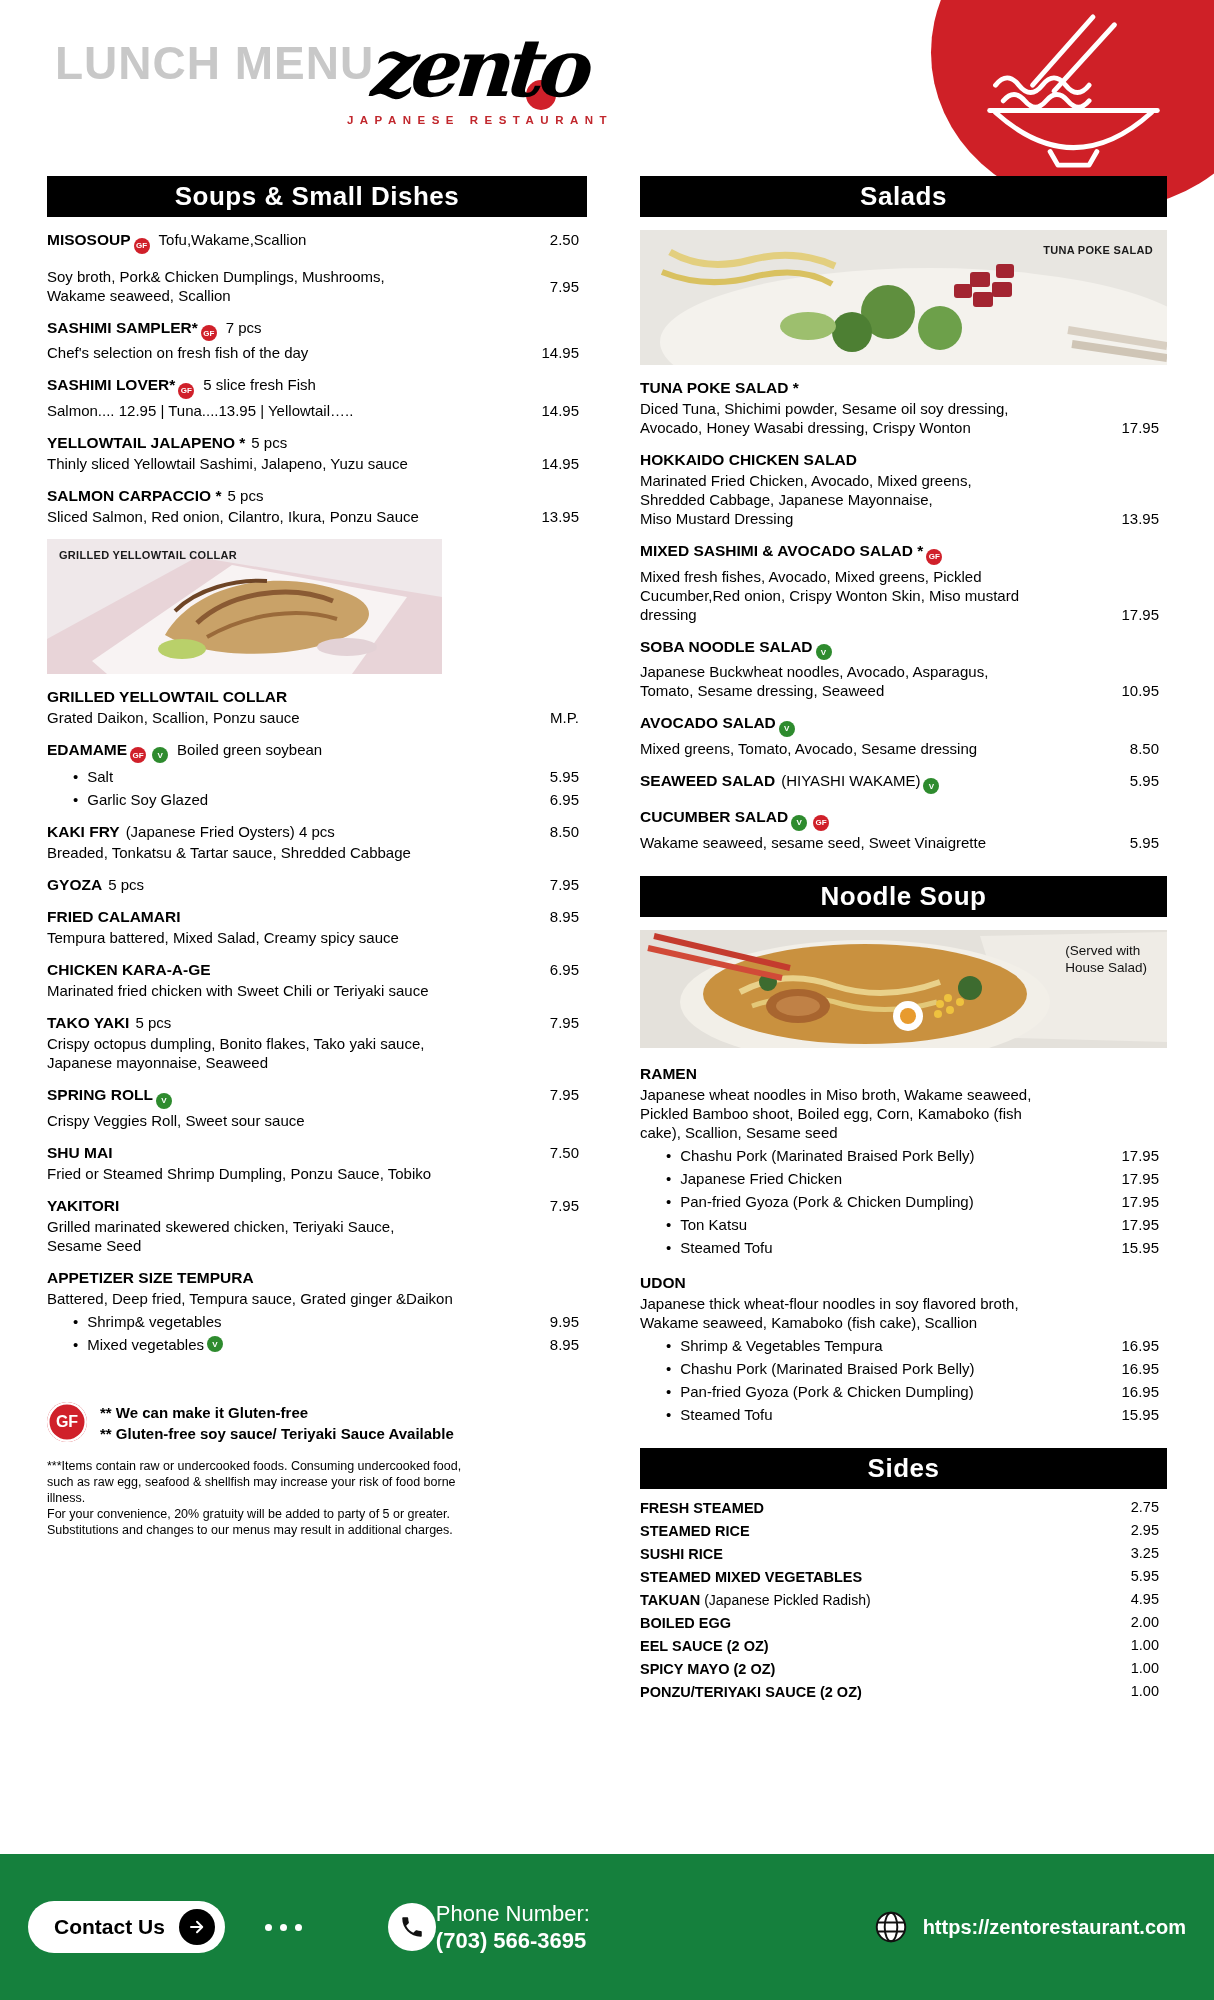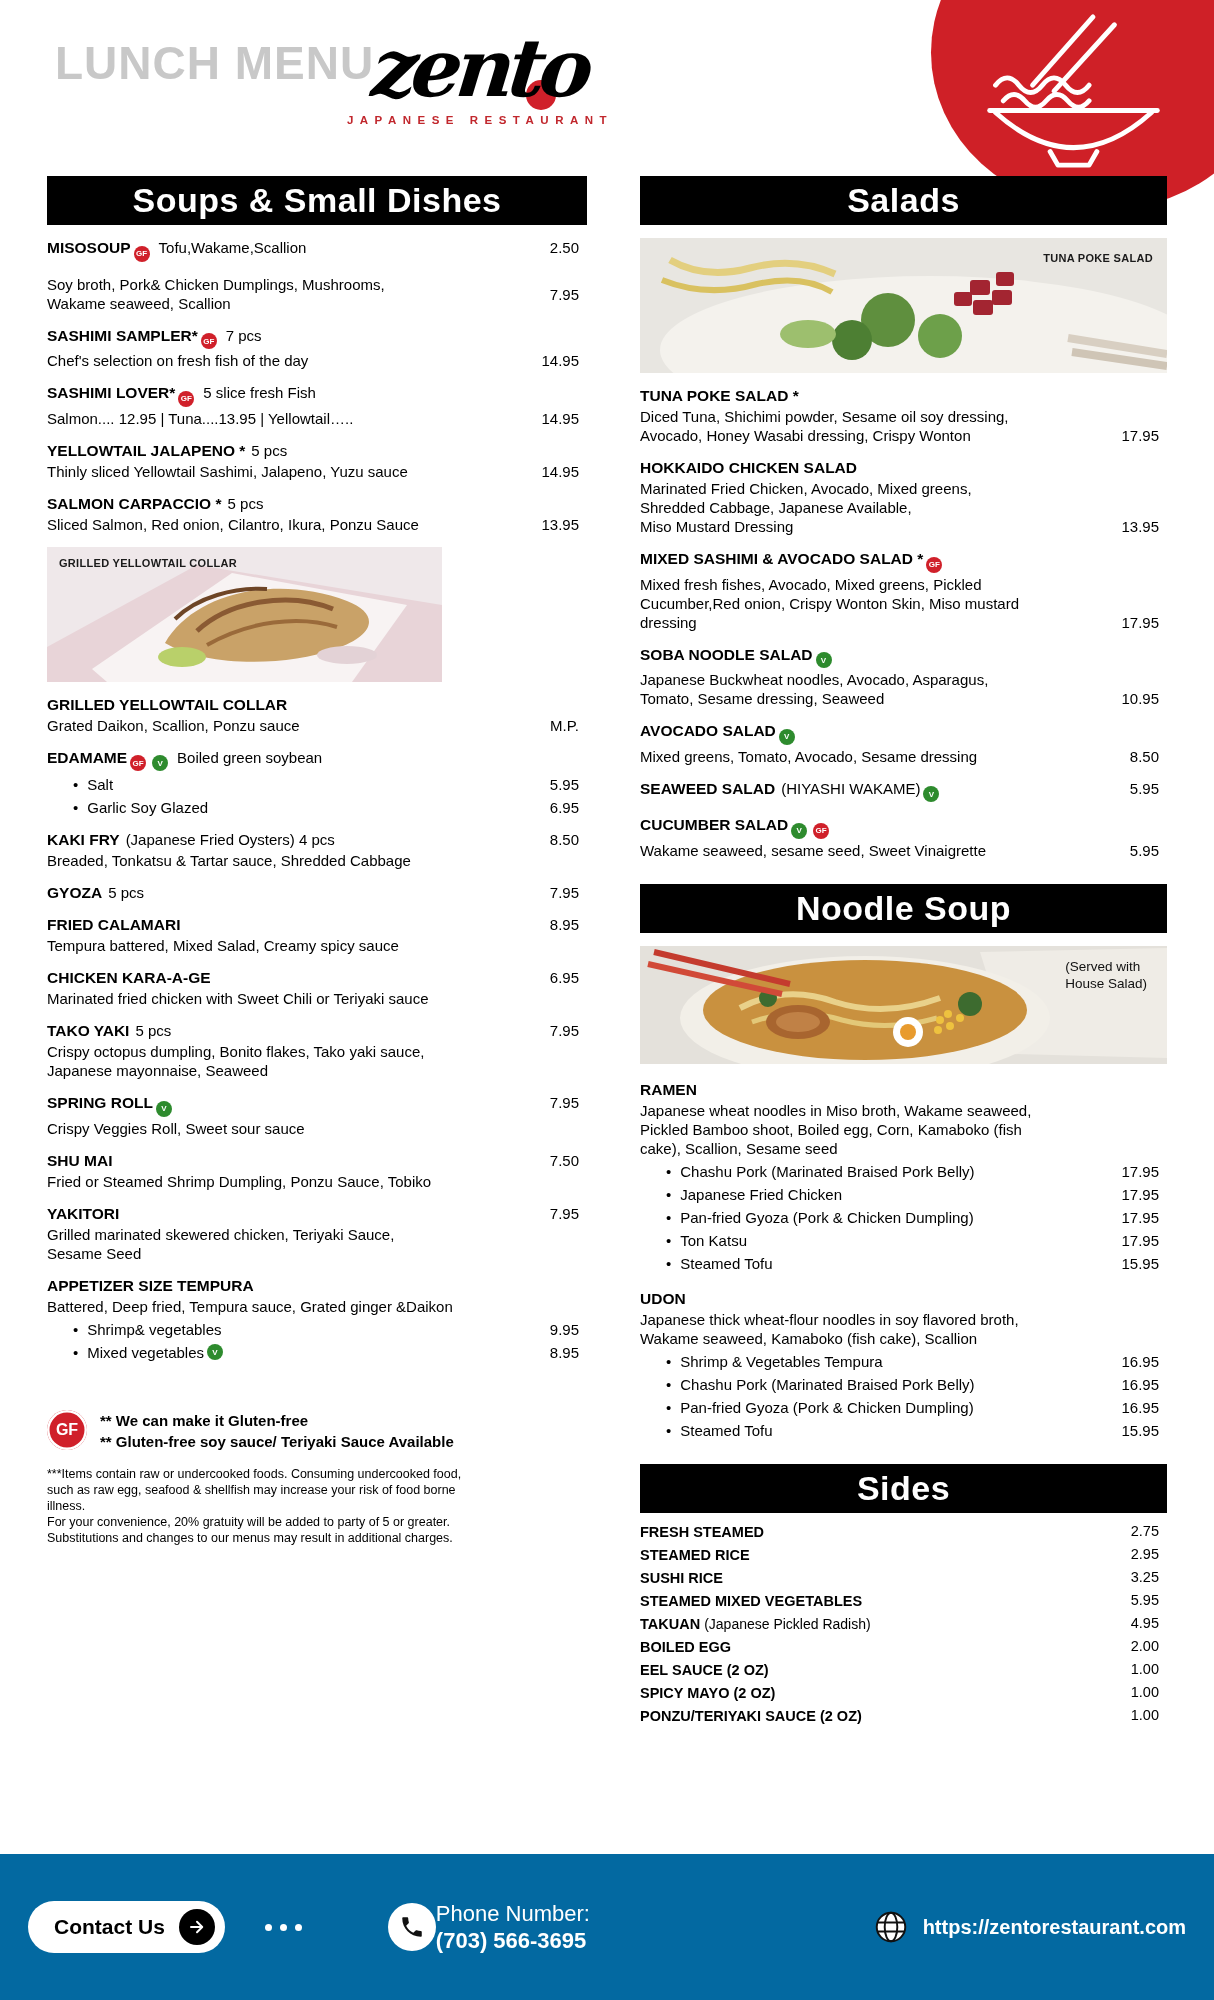--- a/index.html
+++ b/index.html
@@ -14,21 +14,21 @@
   .logo-dot{position:absolute;top:54px;left:196px;width:30px;height:30px;border-radius:50%;background:#d0202a;z-index:0}
   .logo-text{position:relative;z-index:1;font-family:"DejaVu Serif",serif;font-style:italic;font-weight:bold;font-size:80px;line-height:1.05;letter-spacing:-6px;transform:skewX(-6deg)}
   .logo-sub{position:relative;z-index:1;margin-top:4px;font-size:11.5px;letter-spacing:6.5px;color:#c1272d;font-weight:600}
   .corner-circle{position:absolute;top:-105px;right:-62px;width:345px;height:315px;border-radius:50%;background:#cf2027}
   .corner-circle svg{position:absolute;left:45px;top:118px;width:195px;height:160px}
 
   
   .col{position:absolute;top:176px}
   .col-left{left:47px;width:540px}
   .col-right{left:640px;width:527px}
-  .section-bar{background:#000;color:#fff;text-align:center;font-size:34px;font-weight:bold;letter-spacing:.5px;padding:5px 0}
+  .section-bar{background:#000;color:#fff;text-align:center;font-size:26px;font-weight:bold;letter-spacing:.5px;padding:5px 0}
   .mt-section{margin-top:24px}
   .items{margin-top:7px}
 
   
   .menu-item{position:relative;margin-top:13px}
   .sides-list{margin-top:9px}
   .sides-list .menu-item{margin-top:3px}
   .noodle-list .menu-item{margin-top:16px}
   .item-head{font-size:15.5px;line-height:19px}
   .item-title{font-weight:700}
@@ -62,21 +62,21 @@
   .photo-note{position:absolute;top:12px;right:20px;font-size:13.5px;line-height:17px;color:#111;text-align:left;white-space:pre-line}
 
   
   .gf-note{display:flex;align-items:flex-start;gap:13px;margin-top:48px}
   .gf-icon{width:40px;height:40px;border-radius:50%;background:#d0202a;color:#fff;display:flex;align-items:center;justify-content:center;font-weight:bold;font-size:16px;box-shadow:inset 0 0 0 2.5px #fff}
   .gf-lines{font-size:15px;font-weight:bold;line-height:21px;padding-top:0}
   .disclaimer{margin-top:14px;width:428px;font-size:12.5px;line-height:16px}
   .disclaimer p{margin:0}
 
   
-  .footer{position:absolute;left:0;bottom:0;width:100%;height:146px;background:#0369a1;display:flex;align-items:center;padding:0 28px;color:#fff}
+  .footer{position:absolute;left:0;bottom:0;width:100%;height:146px;background:#15803d;display:flex;align-items:center;padding:0 28px;color:#fff}
   .contact-pill{display:flex;align-items:center;gap:14px;background:#fff;color:#000;border-radius:30px;padding:8px 10px 8px 26px;font-size:21px;font-weight:bold;cursor:pointer}
   .pill-arrow{width:36px;height:36px;border-radius:50%;background:#000;display:flex;align-items:center;justify-content:center}
   .pill-arrow svg{width:18px;height:18px;display:block}
   .dots{display:flex;gap:8px;margin-left:40px}
   .dots i{width:7px;height:7px;border-radius:50%;background:#fff;display:block}
   .phone-group{display:flex;align-items:center;margin-left:86px}
   .phone-circle{width:48px;height:48px;border-radius:50%;background:#fff;display:flex;align-items:center;justify-content:center}
   .phone-circle svg{width:26px;height:26px;display:block}
   .phone-text{font-size:22px;line-height:27px}
   .phone-number{font-weight:bold}
@@ -287,21 +287,21 @@
     <div class="items">
         <div class="menu-item">
           <div class="item-head"><span class="item-title">TUNA POKE SALAD *</span></div>
           <div class="item-desc">Diced Tuna, Shichimi powder, Sesame oil soy dressing,
 Avocado, Honey Wasabi dressing, Crispy Wonton</div>
           <div class="item-price price-bottom">17.95</div>
         </div>
         <div class="menu-item">
           <div class="item-head"><span class="item-title">HOKKAIDO CHICKEN SALAD</span></div>
           <div class="item-desc">Marinated Fried Chicken, Avocado, Mixed greens,
-Shredded Cabbage, Japanese Available,
+Shredded Cabbage, Japanese Mayonnaise,
 Miso Mustard Dressing</div>
           <div class="item-price price-bottom">13.95</div>
         </div>
         <div class="menu-item">
           <div class="item-head"><span class="item-title">MIXED SASHIMI &amp; AVOCADO SALAD *</span><span class="badge badge-gf">GF</span></div>
           <div class="item-desc">Mixed fresh fishes, Avocado, Mixed greens, Pickled
 Cucumber,Red onion, Crispy Wonton Skin, Miso mustard
 dressing</div>
           <div class="item-price price-bottom">17.95</div>
         </div>

